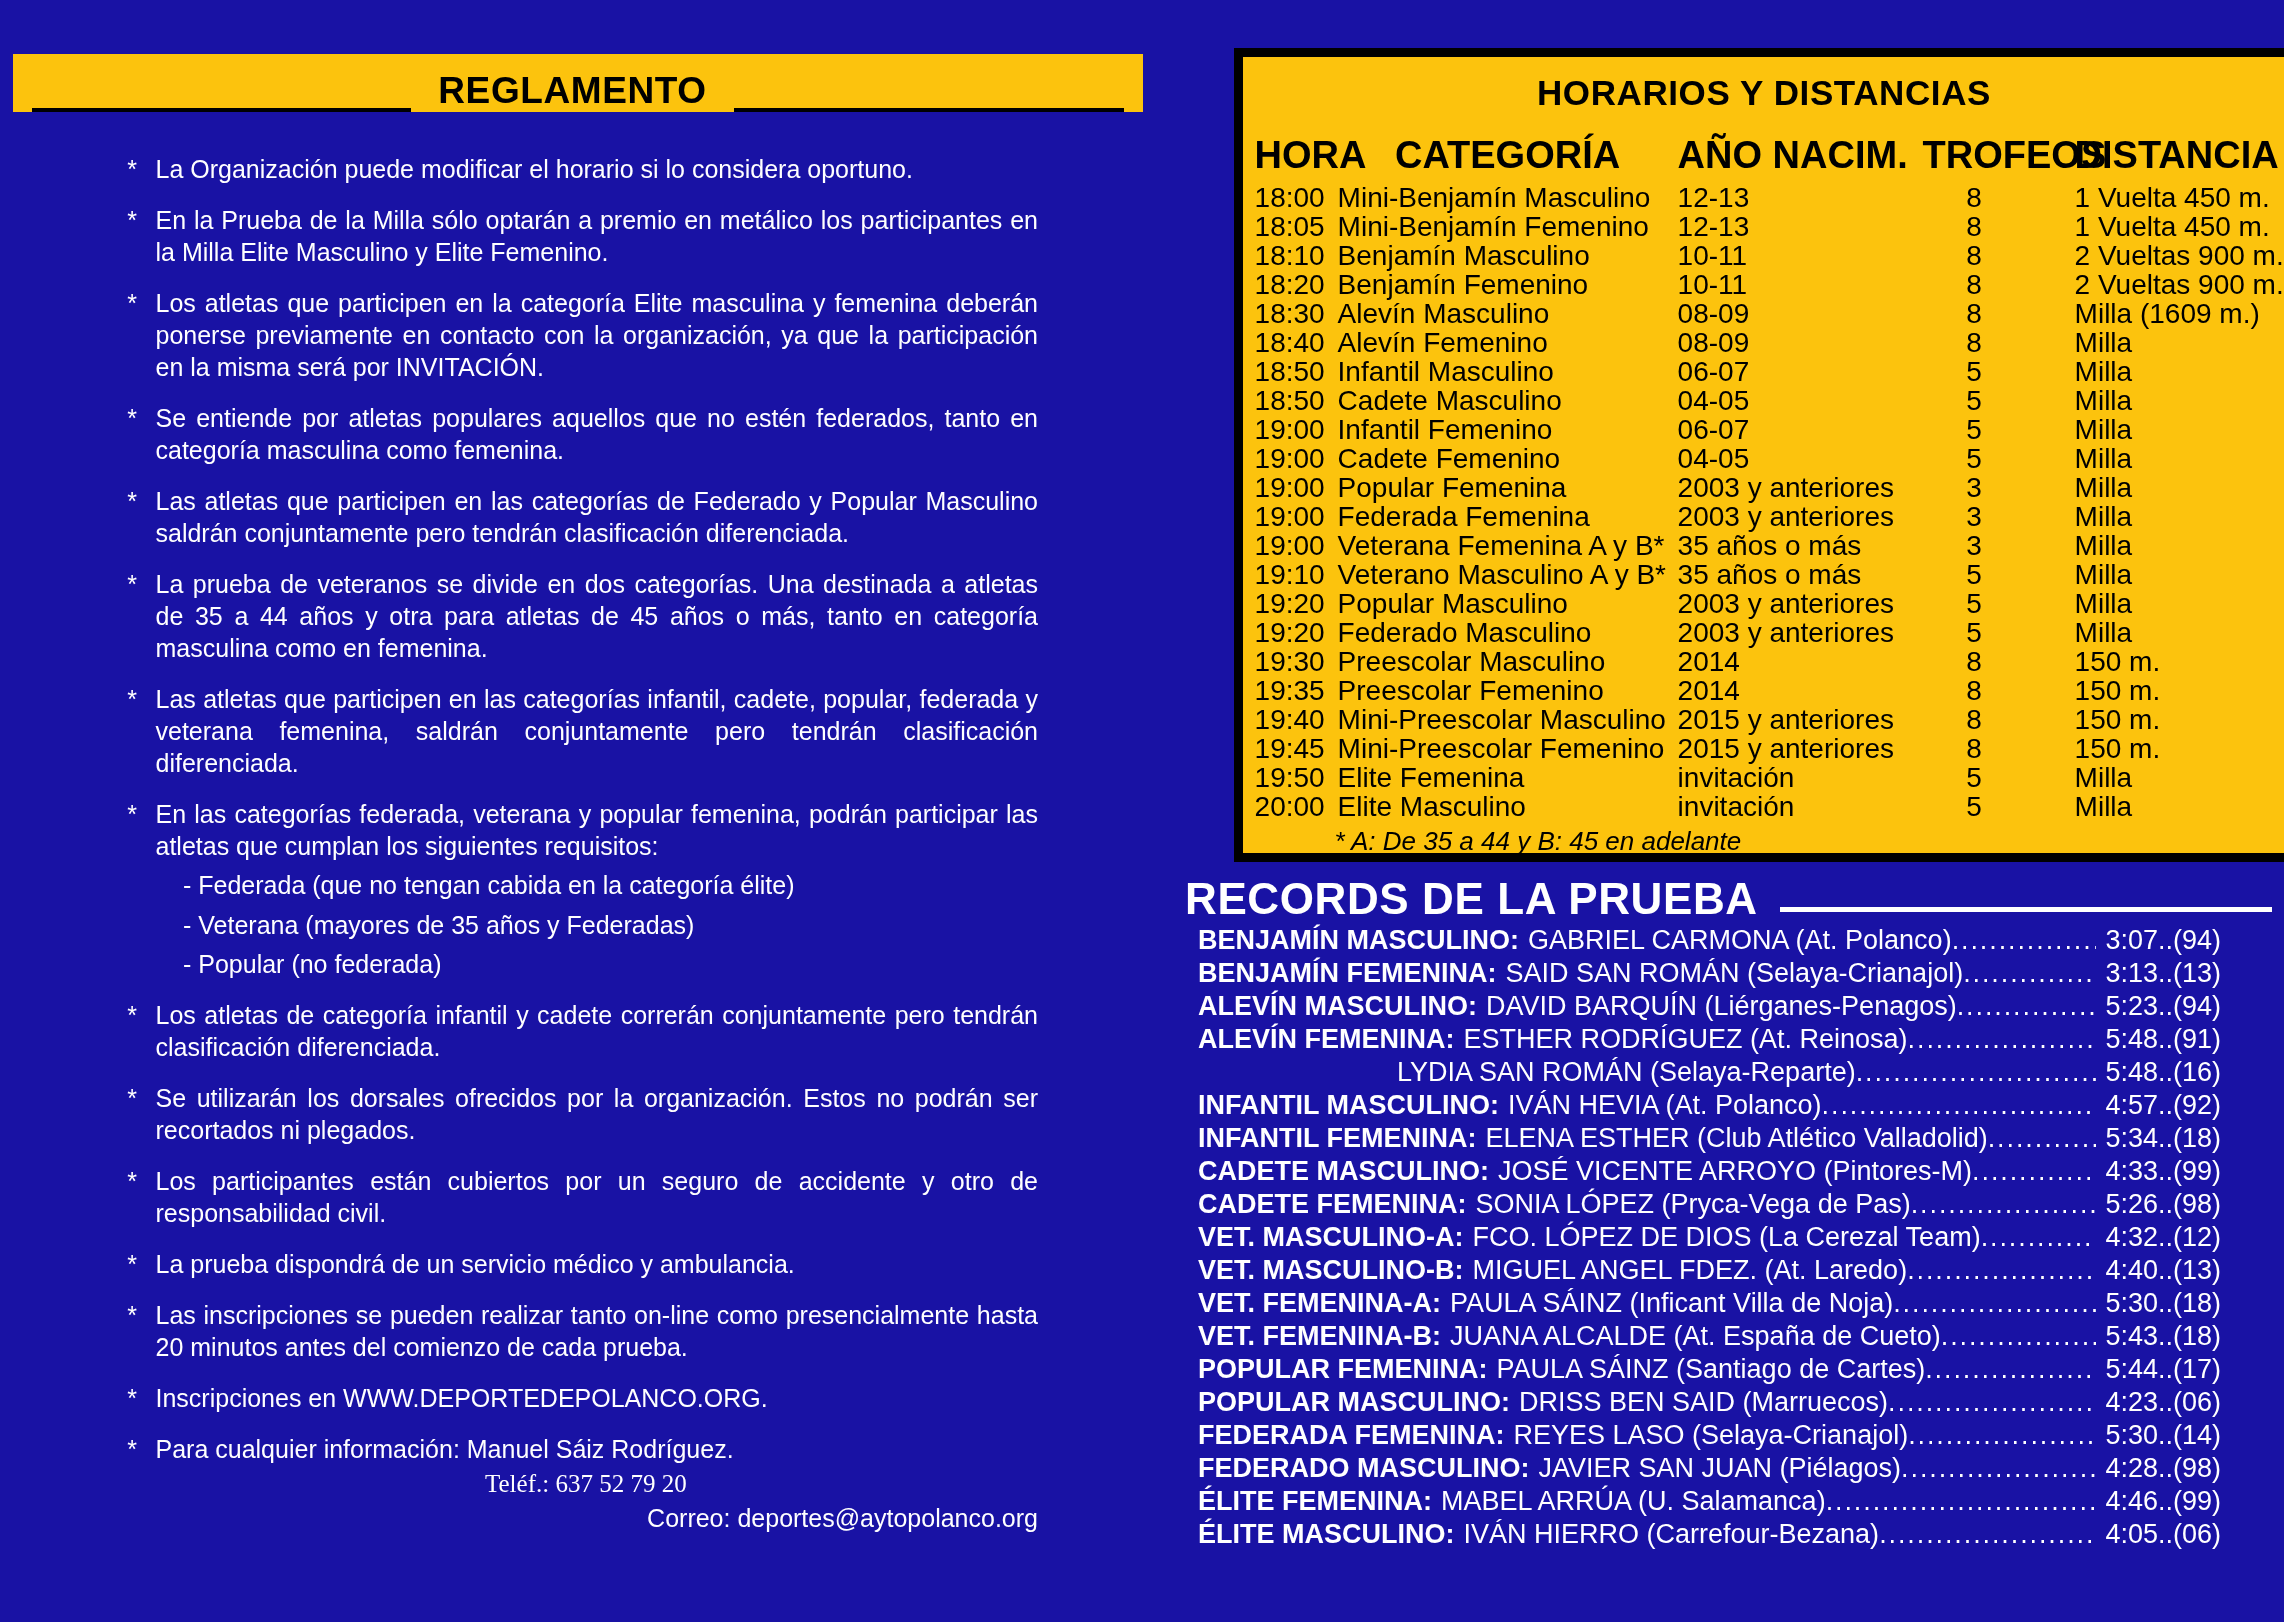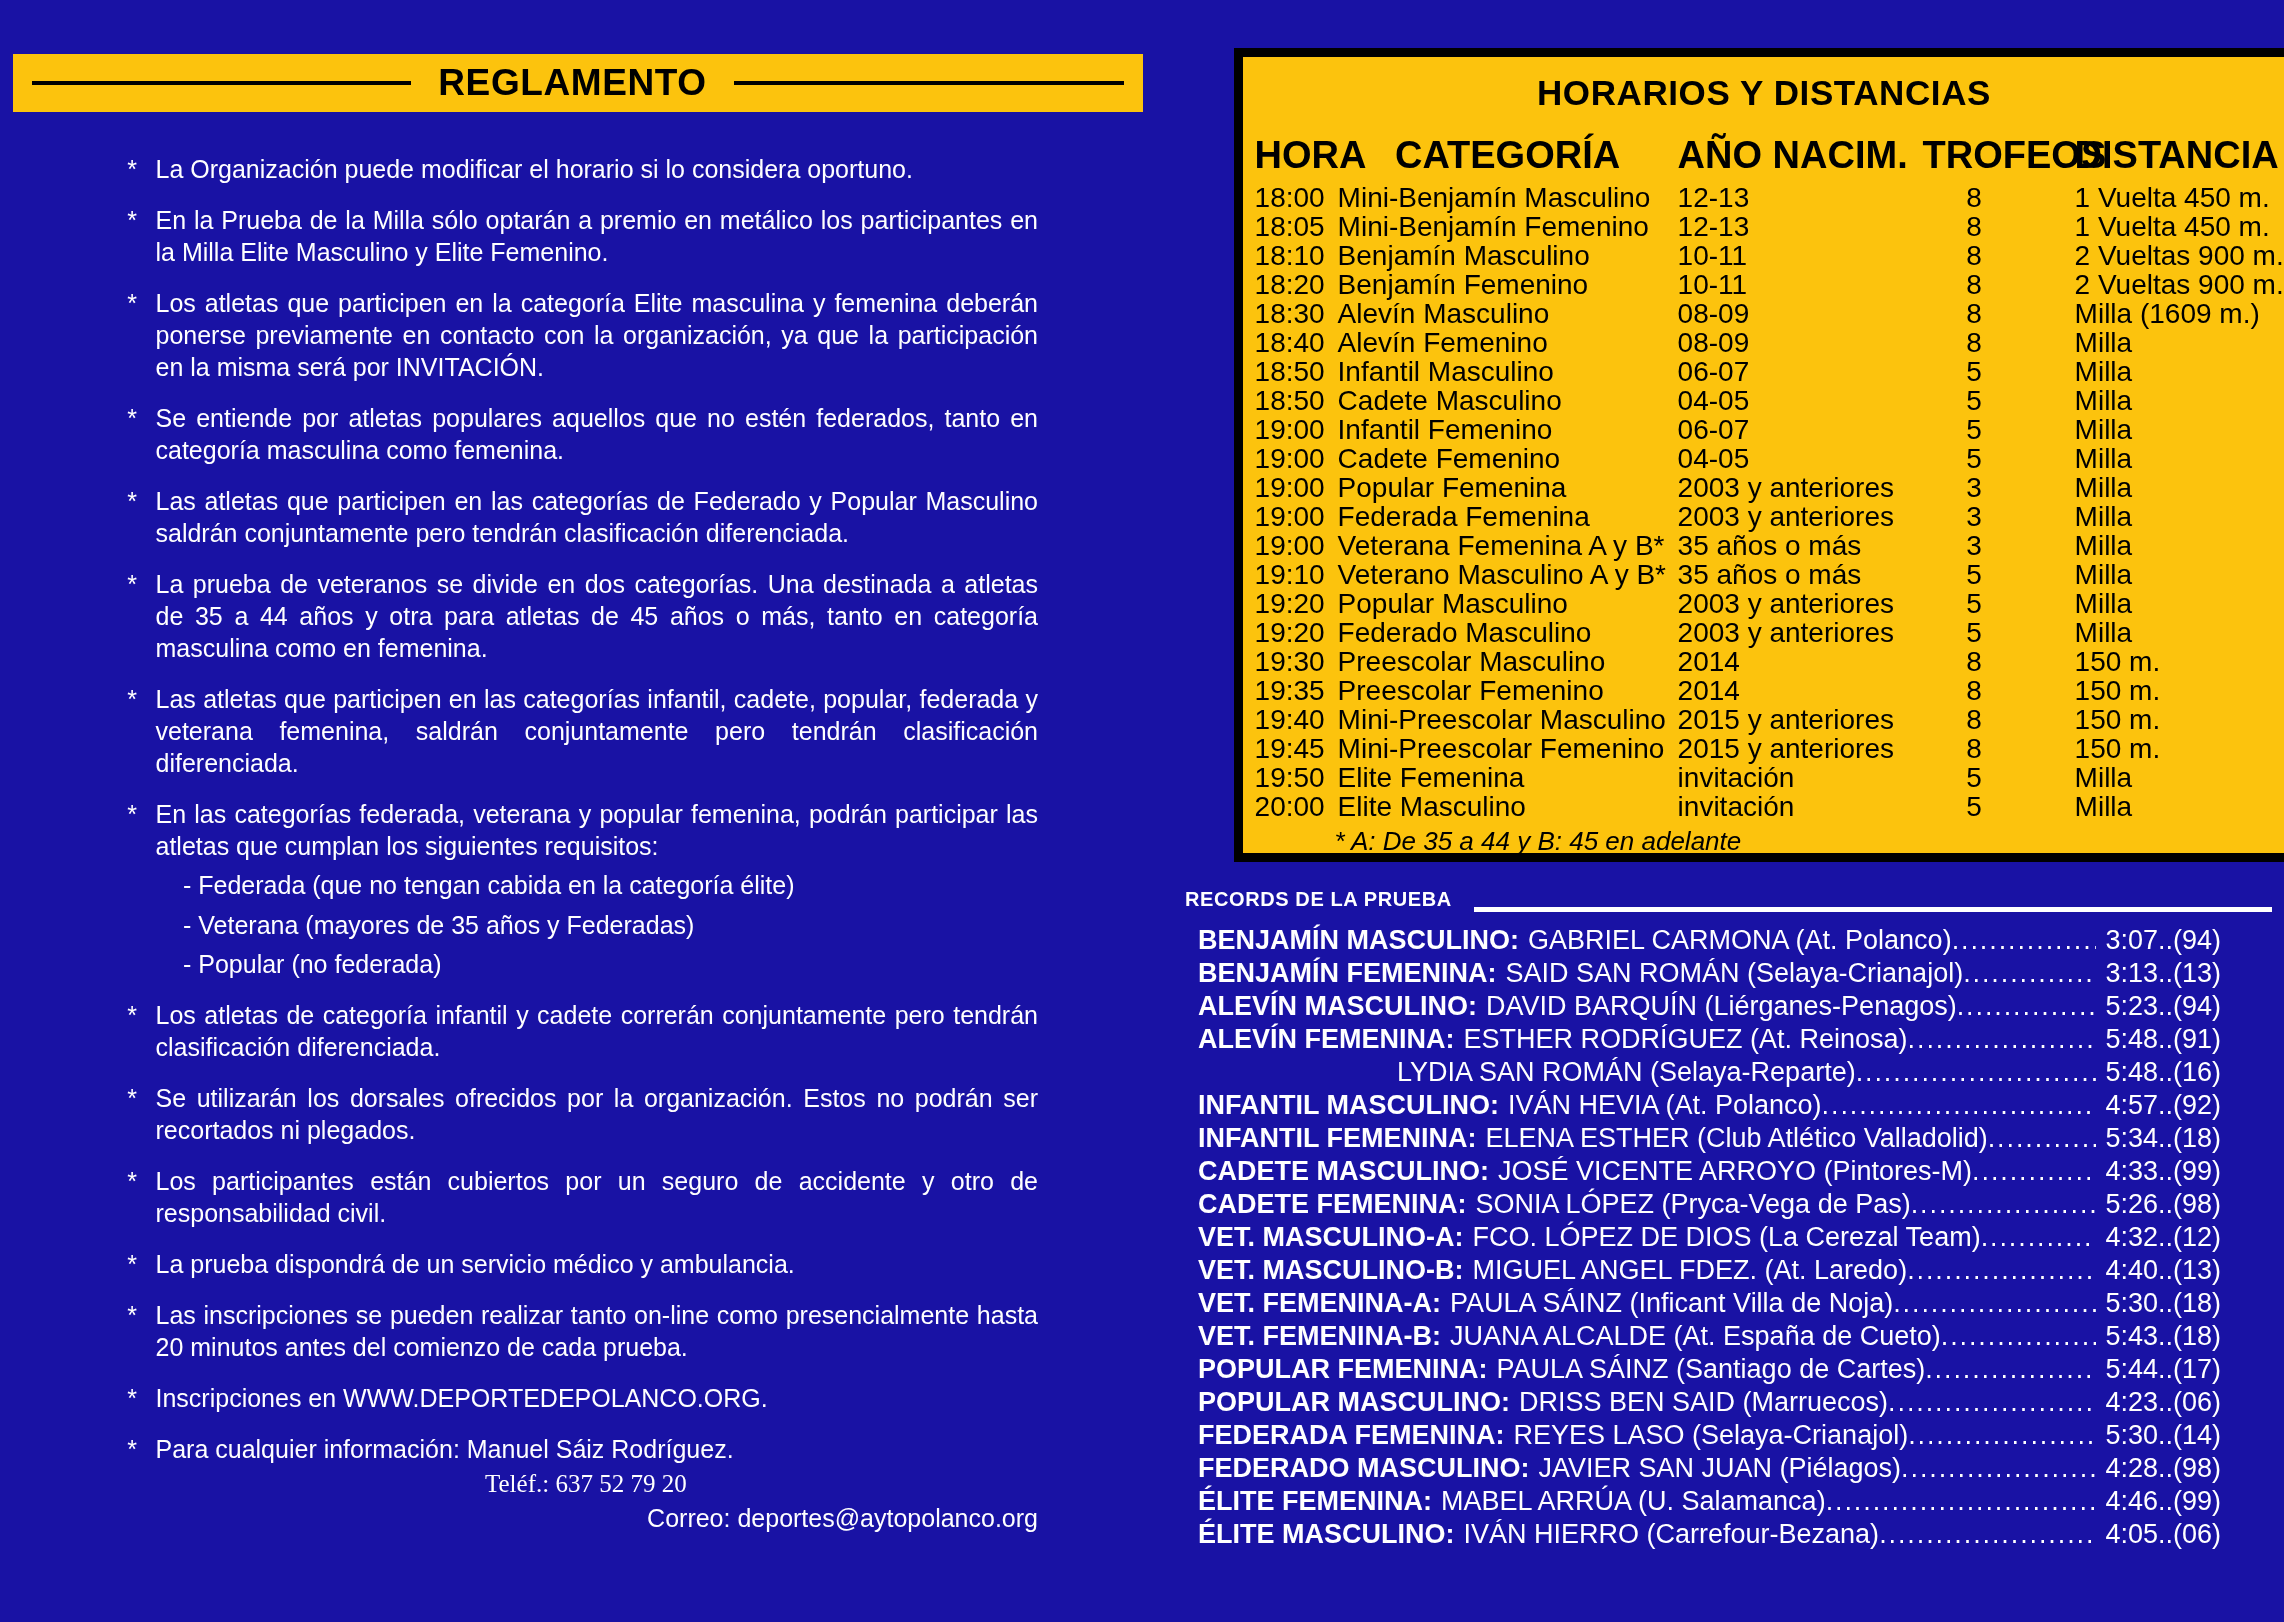--- a/index.html
+++ b/index.html
@@ -7,21 +7,21 @@
     position:relative;
     width:2284px;height:1623px;
     background:#1912A4;
     font-family:"Liberation Sans","DejaVu Sans",sans-serif;
     overflow:hidden;
   }
   
   .band{
     position:absolute;left:13px;top:54px;width:1130px;height:58px;
     background:#FCC30D;
-    display:flex;align-items:center;justify-content:center;
+    display:flex;align-items:flex-end;justify-content:center;
   }
   .band .hline{height:4.5px;background:#000;flex:none;}
   .band .hline.l{width:379px;margin-right:27px;}
   .band .hline.r{width:390px;margin-left:27px;}
   .band .btitle{font-size:37px;font-weight:bold;color:#000;white-space:nowrap;letter-spacing:0.6px;}
   
   .left-col{
     position:absolute;left:126px;top:153px;width:912px;
     color:#fff;font-size:25px;line-height:32px;
   }
@@ -43,21 +43,21 @@
   .trow{font-size:28px;line-height:29px;}
   .c-cat.head{text-align:center;}
   .c-tro{text-align:center;}
   .c-dis{padding-left:49px;}
   .s-footnote{font-style:italic;font-size:26px;line-height:31px;margin-top:5.1px;padding-left:80px;}
   
   .records-head{
     position:absolute;left:1185px;top:878px;width:2272px;max-width:1087px;
     display:flex;color:#fff;
   }
-  .records-title{font-size:20px;font-weight:bold;line-height:42px;white-space:nowrap;letter-spacing:0.6px;}
+  .records-title{font-size:44px;font-weight:bold;line-height:42px;white-space:nowrap;letter-spacing:0.6px;}
   .records-line{flex:1;height:5.1px;background:#fff;align-self:flex-end;margin-bottom:7.7px;margin-left:22px;}
   .records-list{
     position:absolute;left:1198px;top:924px;width:1023px;
     color:#fff;font-size:27px;
   }
   .record{display:flex;align-items:center;height:33px;white-space:nowrap;}
   .record[data-variant="indent"]{padding-left:190px;}
   .r-label{font-weight:bold;margin-right:9px;flex:none;}
   .r-holder{flex:none;}
   .leader{flex:1;overflow:hidden;}

